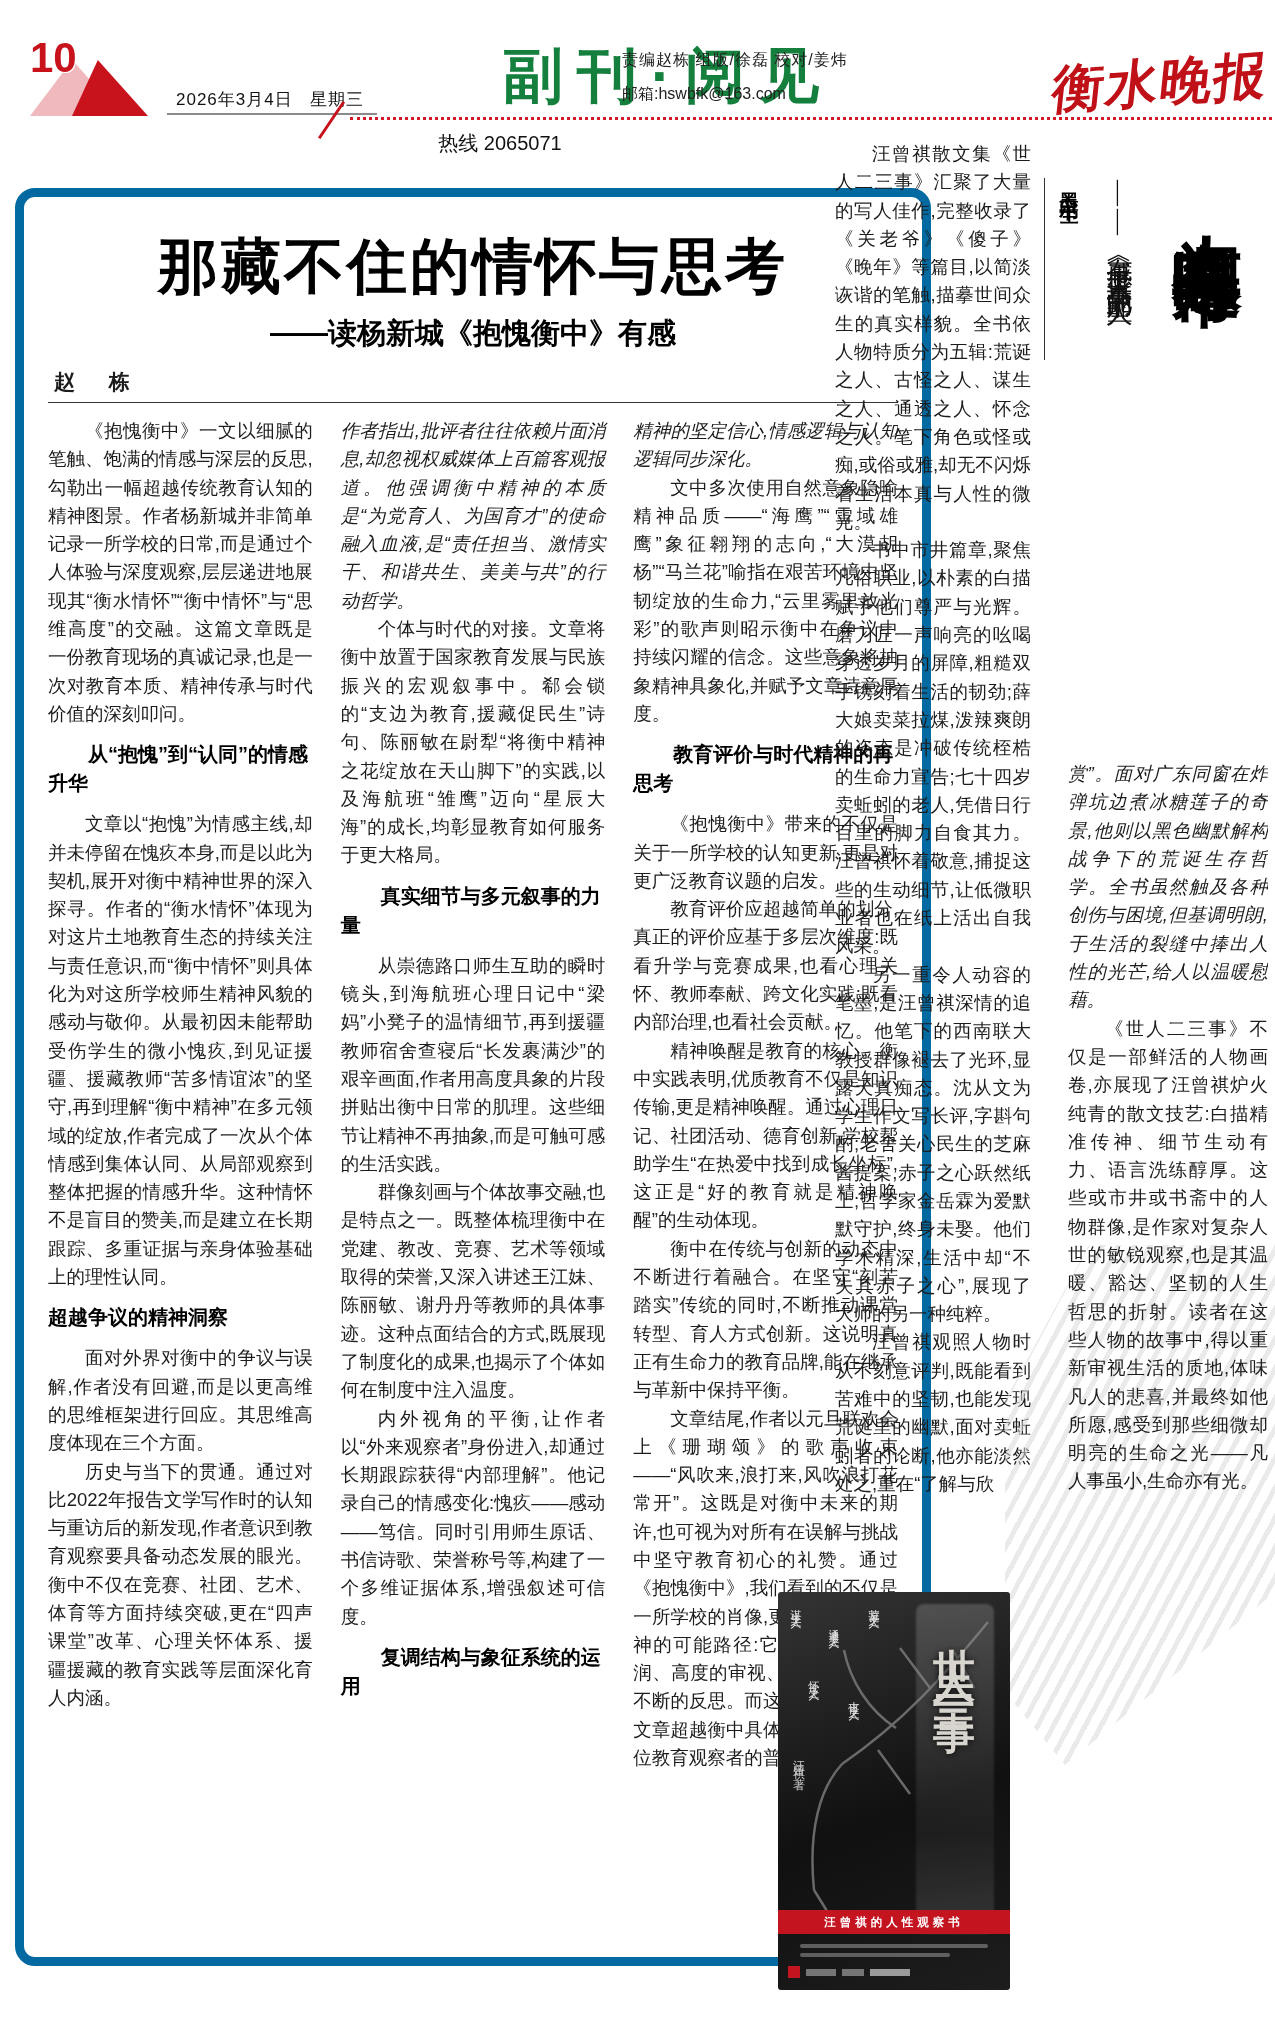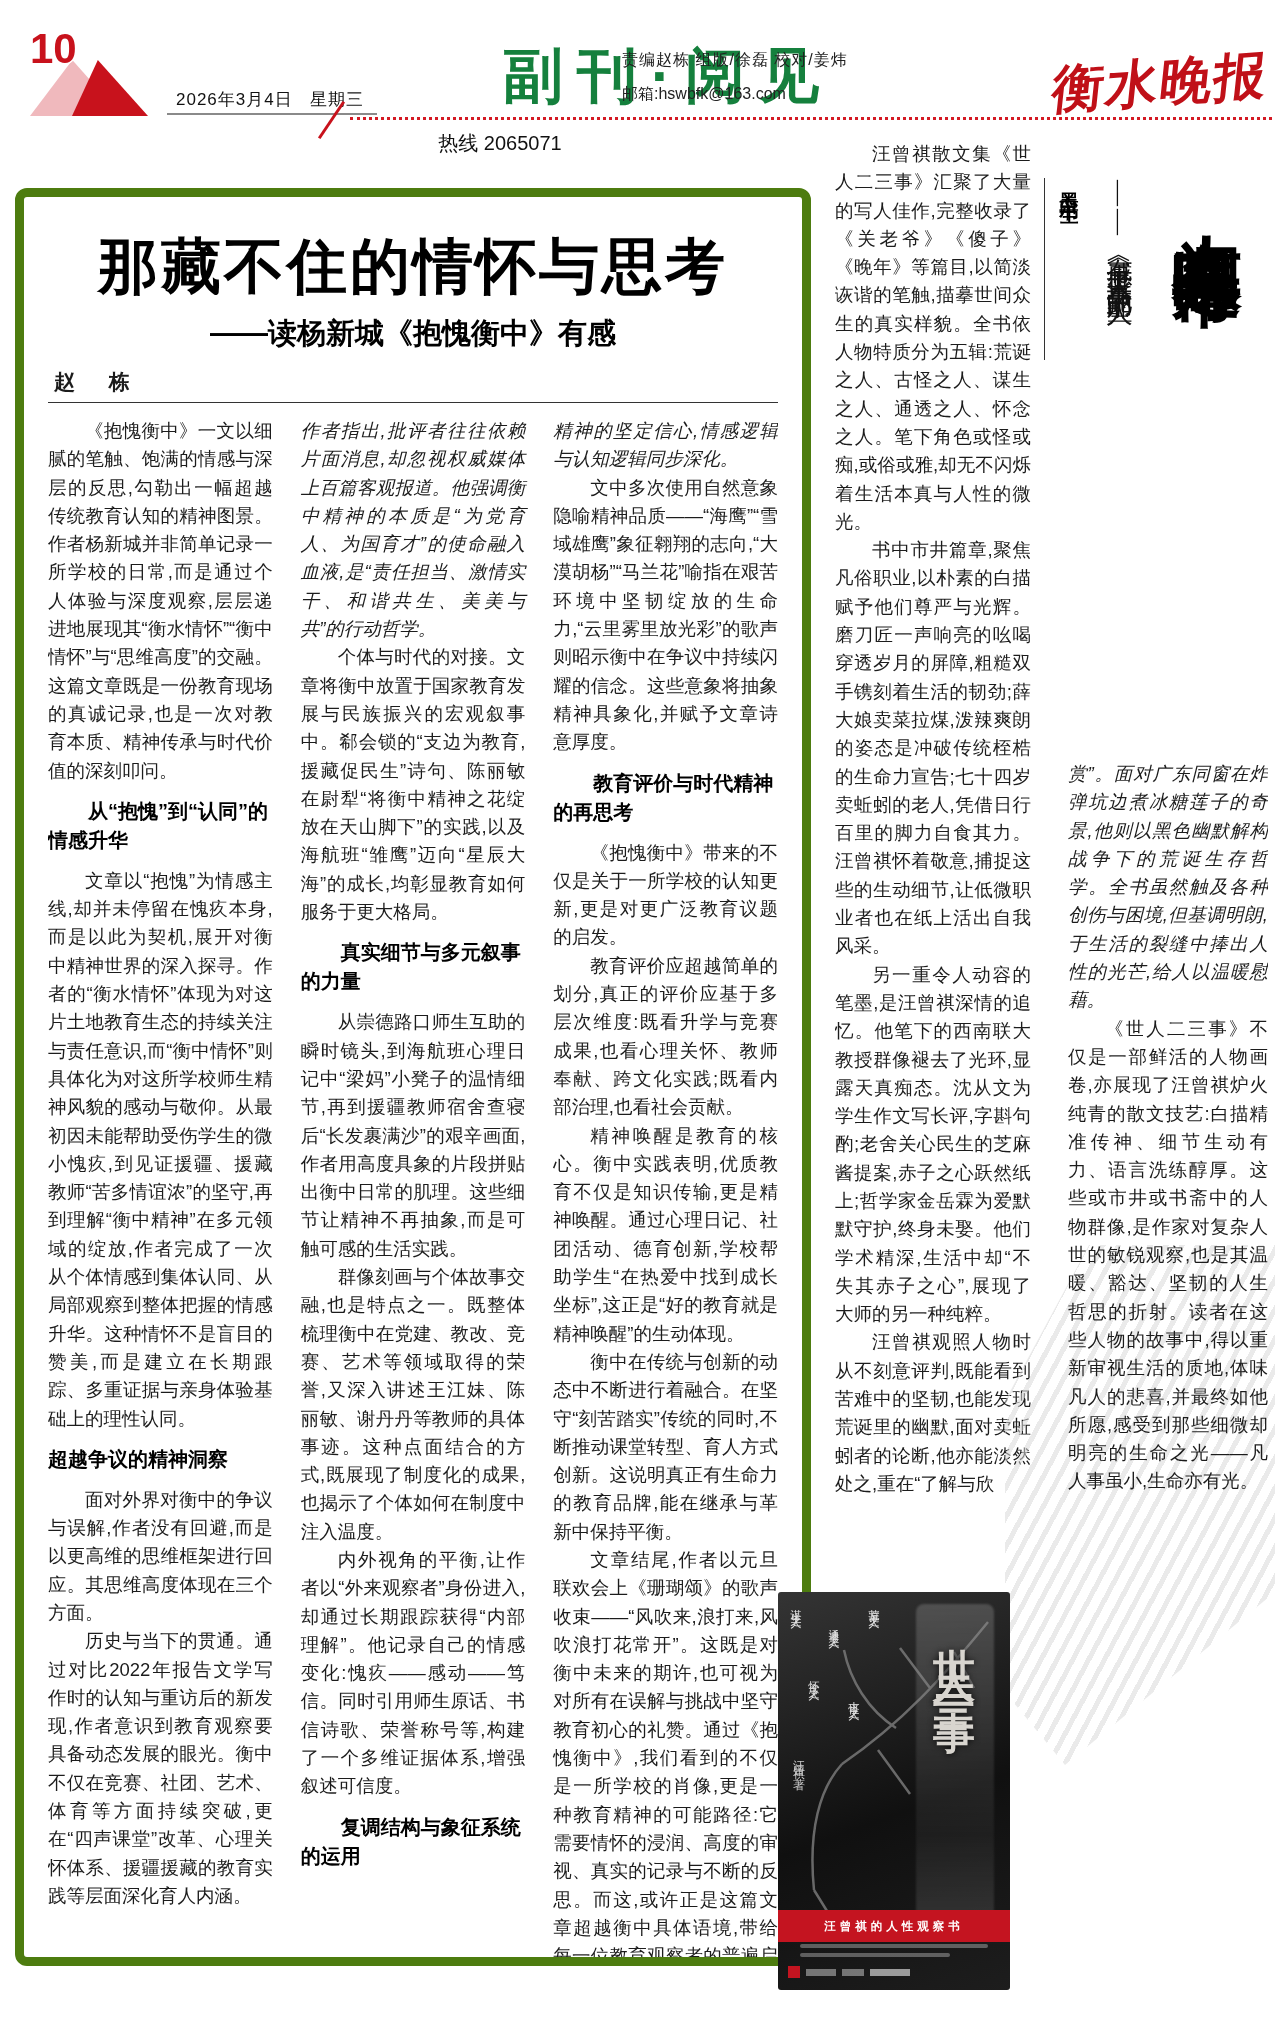--- a/index.html
+++ b/index.html
@@ -1,20 +1,20 @@
 <!DOCTYPE html>
 <html><head>
 <meta charset="utf-8">
 <style>
   html,body{margin:0;padding:0;background:#888;}
   #page{position:relative;width:1275px;height:2021px;background:#ffffff;overflow:hidden;
         font-family:"Liberation Sans",sans-serif;color:#1c1c1c;margin:0 auto;}
 
   
-  .pagenum{position:absolute;left:30px;top:25px;font-size:42px;font-weight:900;color:#c8121c;
+  .pagenum{position:absolute;left:30px;top:34px;font-size:42px;font-weight:900;color:#c8121c;
            z-index:3;text-shadow:1px 1px 0 #fff,-1px -1px 0 #fff;}
   .flag{position:absolute;left:30px;top:60px;width:118px;height:56px;z-index:2;}
   .flag .lt{position:absolute;left:0;top:0;width:92px;height:56px;background:#f0b9bd;
             clip-path:polygon(46% 0,100% 100%,0 100%);}
   .flag .rt{position:absolute;left:42px;top:0;width:76px;height:56px;background:#c8121c;
             clip-path:polygon(34% 0,100% 100%,0 100%);}
   .dateline{position:absolute;left:176px;top:88px;font-size:17px;letter-spacing:1px;color:#111;}
   .date-rule{position:absolute;left:167px;top:113px;width:210px;height:2px;background:#8a8a8a;}
   .red-slash{position:absolute;left:330px;top:98px;width:3px;height:44px;background:#c8121c;
              transform:rotate(34deg);}
@@ -22,22 +22,22 @@
   .section-title{position:absolute;left:398px;top:36px;width:540px;text-align:center;
                  font-size:60px;font-weight:900;letter-spacing:14px;color:#15803d;}
   .staff{position:absolute;left:622px;top:50px;font-size:16px;color:#222;letter-spacing:1px;}
   .email{position:absolute;left:622px;top:84px;font-size:16px;color:#222;}
   .masthead{position:absolute;left:1052px;top:48px;width:220px;font-family:"Liberation Serif",serif;
             font-size:52px;font-weight:900;color:#c01018;transform:rotate(-4deg) skewX(-10deg);
             letter-spacing:2px;white-space:nowrap;}
   .hotline{position:absolute;left:400px;top:130px;width:200px;text-align:center;font-size:20px;color:#111;}
 
   
-  .card{position:absolute;left:15px;top:188px;width:796px;height:1778px;background:#fff;
-        border:9px solid #4d7c0f;border-radius:12px;box-sizing:border-box;overflow:hidden;}
+  .card{position:absolute;left:15px;top:188px;width:916px;height:1778px;background:#fff;
+        border:9px solid #0369a1;border-radius:20px;box-sizing:border-box;overflow:hidden;}
   .card-inner{padding:24px 24px 0 24px;}
   .a1-title{text-align:center;font-size:60px;font-weight:900;letter-spacing:3px;color:#000;
             margin:6px 0 4px 0;white-space:nowrap;}
   .a1-subtitle{text-align:center;font-size:29px;font-weight:700;color:#000;margin:6px 0 14px 0;}
   .a1-author{font-size:21px;font-weight:700;letter-spacing:14px;margin:6px 0 6px 6px;}
   .a1-rule{height:1px;background:#333;margin:4px 0 14px 0;}
   .cols{display:flex;gap:28px;height:1548px;overflow:hidden;}
   .col{flex:1 1 0;min-width:0;}
 
   .p,.pc{font-size:18.5px;line-height:28.3px;text-align:justify;margin:0;color:#1c1c1c;}
@@ -75,21 +75,21 @@
                border-radius:8px;filter:blur(1px);}
   .cover-label{position:absolute;writing-mode:vertical-rl;font-size:11px;color:#e3e3e3;
                letter-spacing:3px;height:52px;line-height:15px;}
   .cover-label:nth-of-type(1){left:10px;top:8px;}
   .cover-label:nth-of-type(2){left:48px;top:28px;}
   .cover-label:nth-of-type(3){left:88px;top:8px;}
   .cover-label:nth-of-type(4){left:28px;top:80px;}
   .cover-label:nth-of-type(5){left:68px;top:100px;}
   .cover-author{position:absolute;left:12px;top:158px;height:110px;writing-mode:vertical-rl;
                 font-size:12px;color:#c9c9c9;letter-spacing:4px;}
-  .cover-band{position:absolute;left:0;top:318px;width:100%;height:32px;background:#c41420;
+  .cover-band{position:absolute;left:0;top:318px;width:100%;height:24px;background:#c41420;
               display:flex;align-items:center;justify-content:center;}
   .cover-band span{font-size:11.5px;color:#fff;letter-spacing:4px;font-weight:700;}
   .cover-tinyline{position:absolute;left:22px;height:4px;background:#9a9a9a;opacity:.55;border-radius:2px;}
   .t1{top:352px;width:188px;}
   .t2{top:361px;width:150px;}
   .pub{position:absolute;left:10px;top:374px;display:flex;gap:6px;align-items:center;}
   .pub .logo{width:12px;height:12px;background:#c41420;}
   .pub .bar{height:7px;background:#8d8d8d;opacity:.8;}
   .pub .b1{width:30px;} .pub .b2{width:22px;} .pub .b3{width:40px;background:#bbb;}
 </style>

